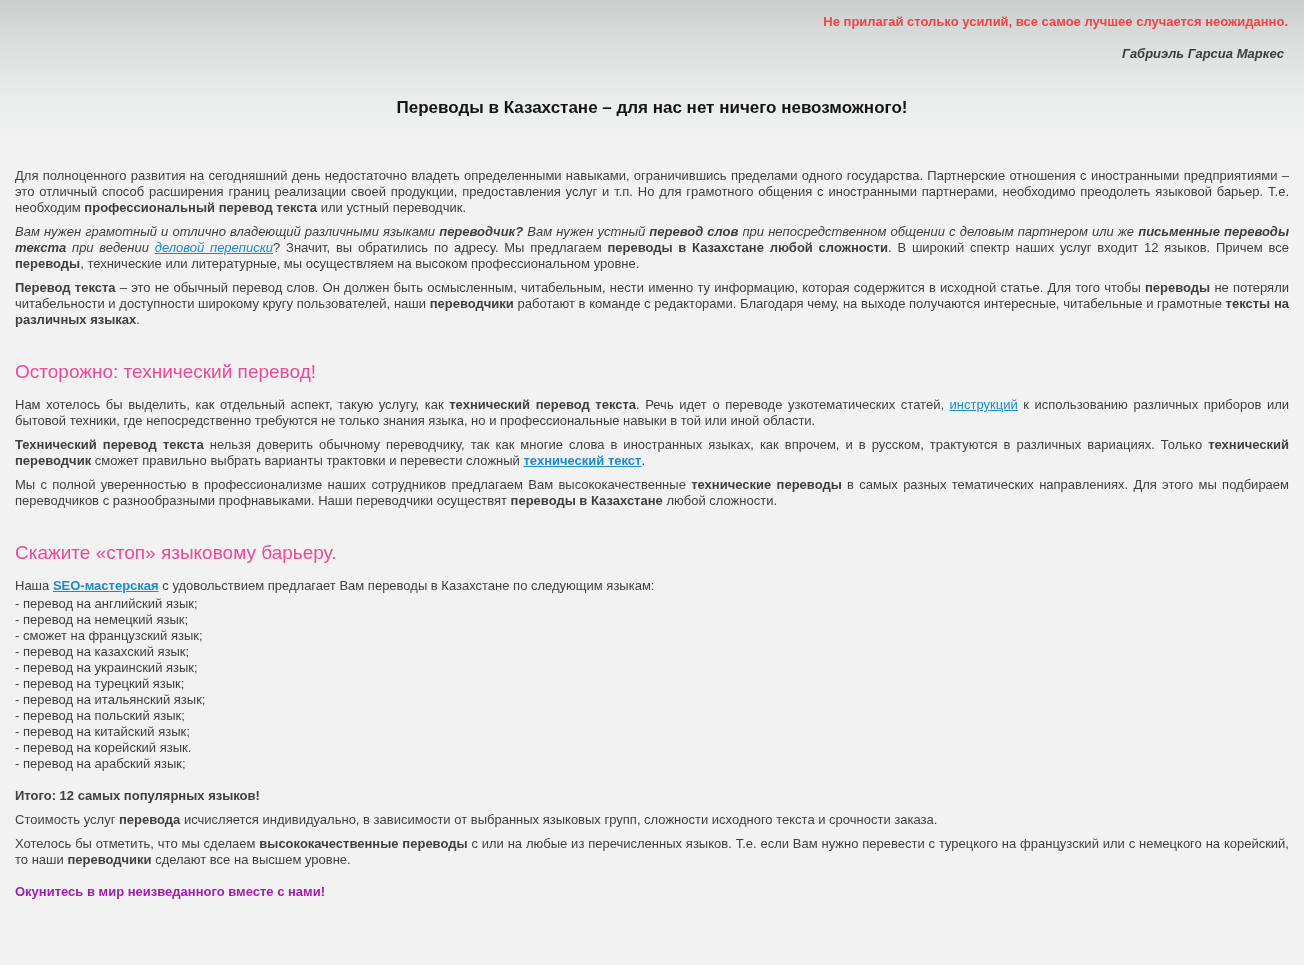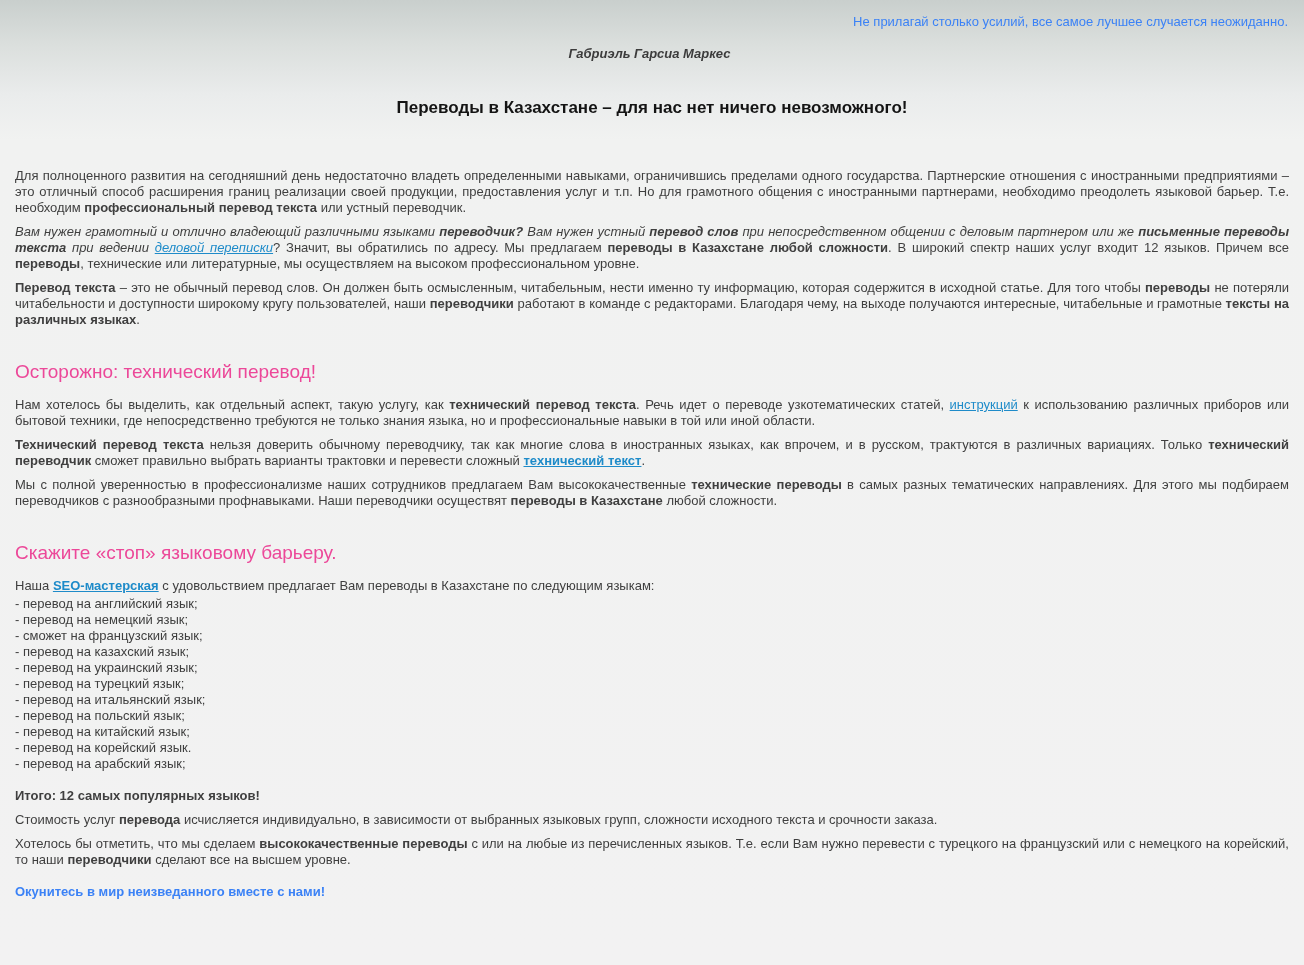--- a/index.html
+++ b/index.html
@@ -19,28 +19,28 @@
   }
   .page {
     padding: 12px 15px 0 15px;
   }
   .quote-block {
     text-align: right;
     padding-right: 1px;
   }
   .quote-text {
     margin: 2px 0 16px 0;
-    color: #3b82f6;
+    color: #ef4444;
+    font-weight: bold;
   }
   .quote-author {
     margin: 14px 4px 0 0;
     font-weight: bold;
     font-style: italic;
     color: #3c3c3c;
-    text-align: center;
   }
   h1.page-title {
     margin: 36px 0 50px 0;
     text-align: center;
     font-size: 17px;
     line-height: 20px;
     font-weight: bold;
     color: #141414;
   }
   h2.section-title {
@@ -69,21 +69,21 @@
   a.seg-a, a.seg-ai, a.seg-ab {
     color: #1e8bc9;
     text-decoration: underline;
     cursor: pointer;
   }
   a.seg-ai { font-style: italic; }
   a.seg-ab { font-weight: bold; }
   p.blue-statement {
     margin: 16px 0 0 0;
     font-weight: bold;
-    color: #3b82f6;
+    color: #a21caf;
   }
 </style>
 </head>
 <body>
 
 <div class="page">
 
   <div class="quote-block">
     <p class="quote-text">Не прилагай столько усилий, все самое лучшее случается неожиданно.</p>
     <p class="quote-author">Габриэль Гарсиа Маркес</p>

